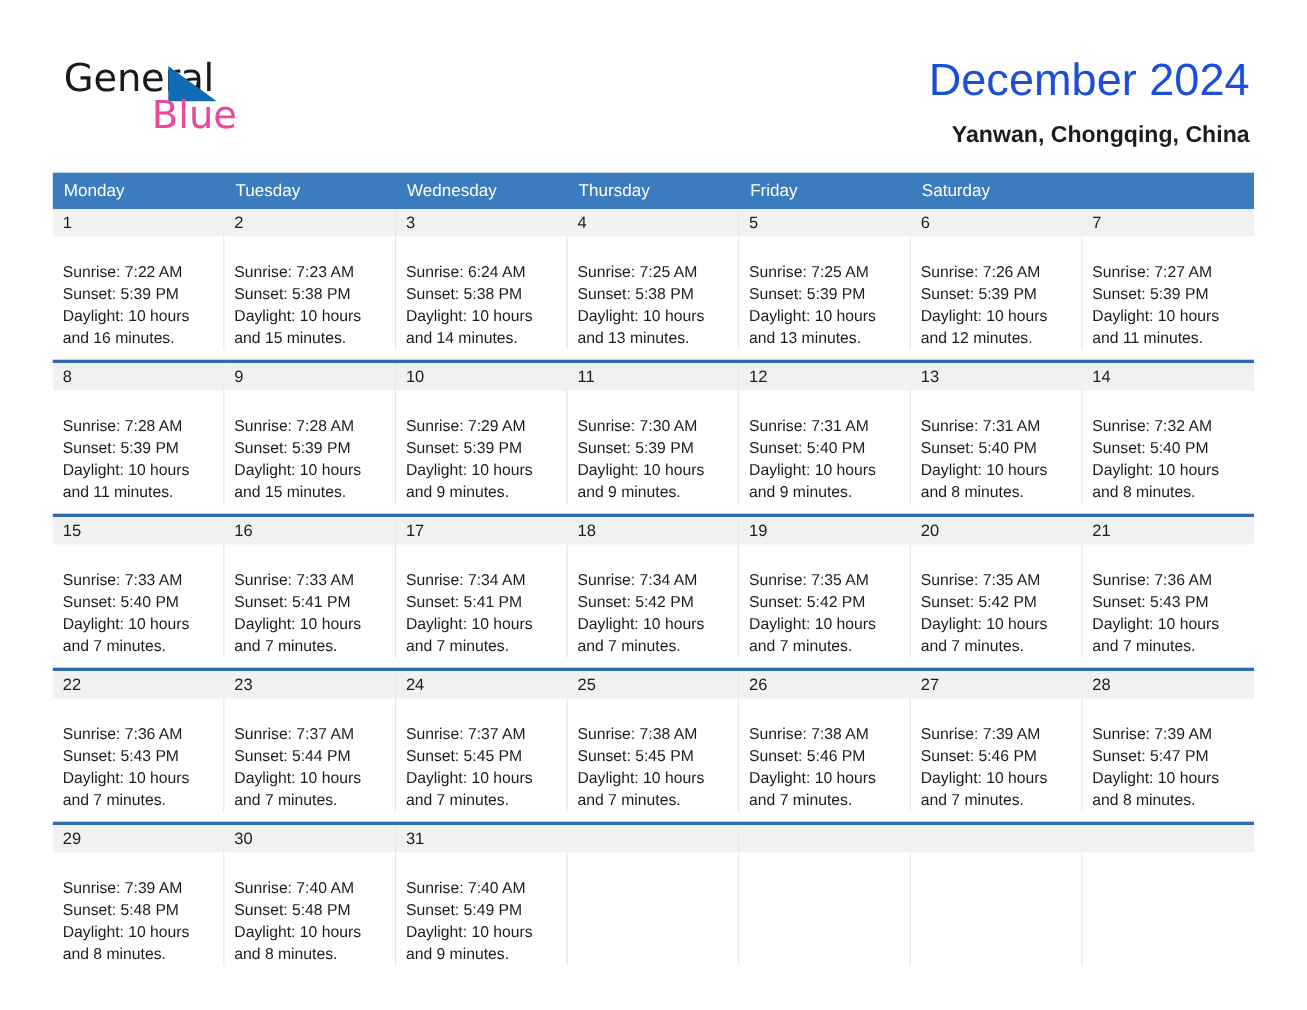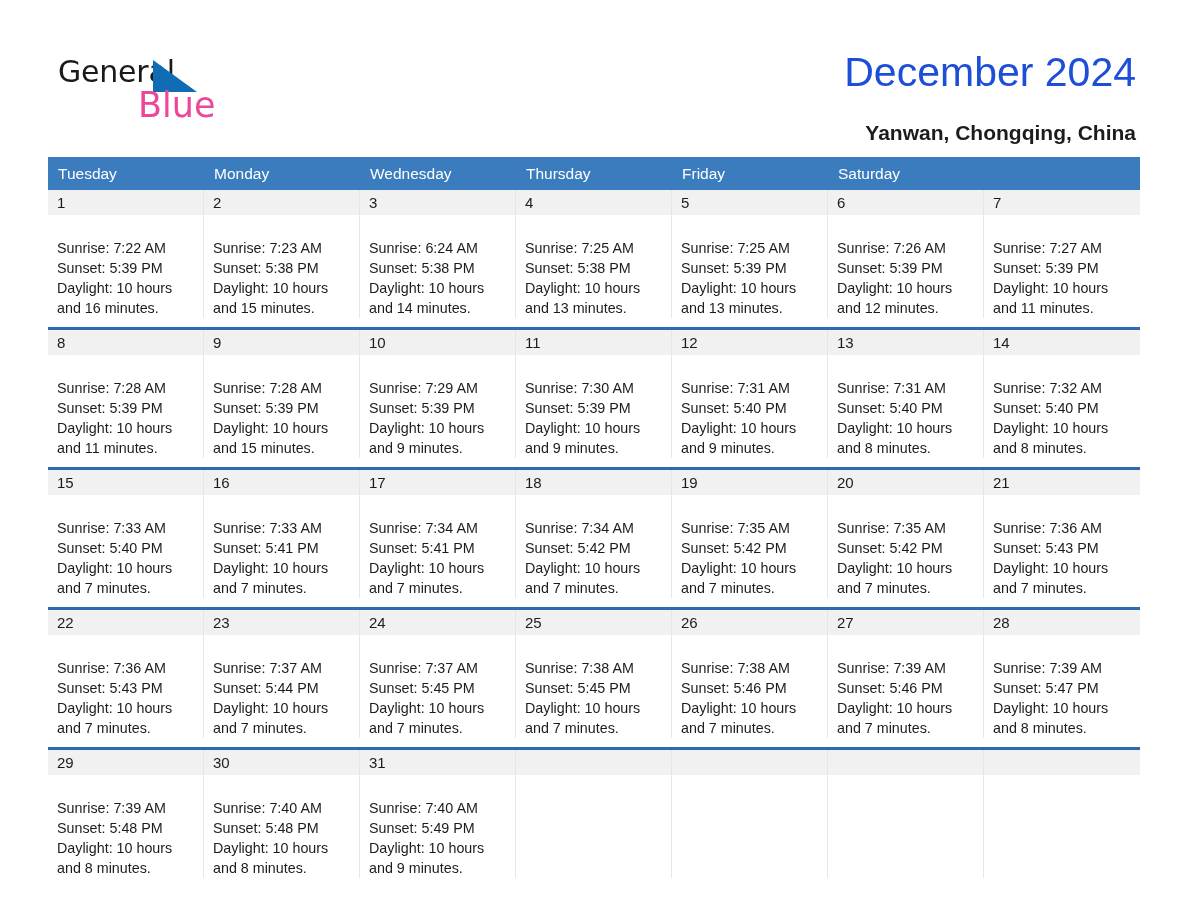--- a/index.html
+++ b/index.html
@@ -32,21 +32,21 @@
     left: 58px;
     top: 52px;
     width: 190px;
     height: 72px;
     user-select: none;
   }
   .logo-general {
     position: absolute;
     left: 0;
     top: 0;
-    font-size: 30px;
+    font-size: 35px;
     line-height: 40px;
     color: #1a1a1a;
     letter-spacing: -0.2px;
     font-family: "DejaVu Sans", sans-serif;
     font-weight: 400;
   }
   .logo-tri {
     position: absolute;
     left: 95px;
     top: 8px;
@@ -72,21 +72,21 @@
     text-align: right;
   }
   .month-title {
     font-size: 41px;
     line-height: 48px;
     color: #1d4ed8;
     font-weight: 400;
     white-space: nowrap;
   }
   .location {
-    margin-top: 24px;
+    margin-top: 14px;
     font-size: 21px;
     line-height: 26px;
     color: #1c1c1c;
     font-weight: 700;
     white-space: nowrap;
   }
 
   
   .calendar {
     position: absolute;
@@ -162,22 +162,22 @@
       <span class="logo-blue">Blue</span>
     </div>
     <div class="title-block">
       <div class="month-title">December 2024</div>
       <div class="location">Yanwan, Chongqing, China</div>
     </div>
   </div>
 
   <div class="calendar">
     <div class="weekdays">
+      <div class="weekday">Monday</div>
       <div class="weekday">Tuesday</div>
-      <div class="weekday">Monday</div>
       <div class="weekday">Wednesday</div>
       <div class="weekday">Thursday</div>
       <div class="weekday">Friday</div>
       <div class="weekday">Saturday</div>
     </div>
 
     <div id="weeks-container">
         <div class="week first">
           <div class="day">
             <div class="date">1</div>

